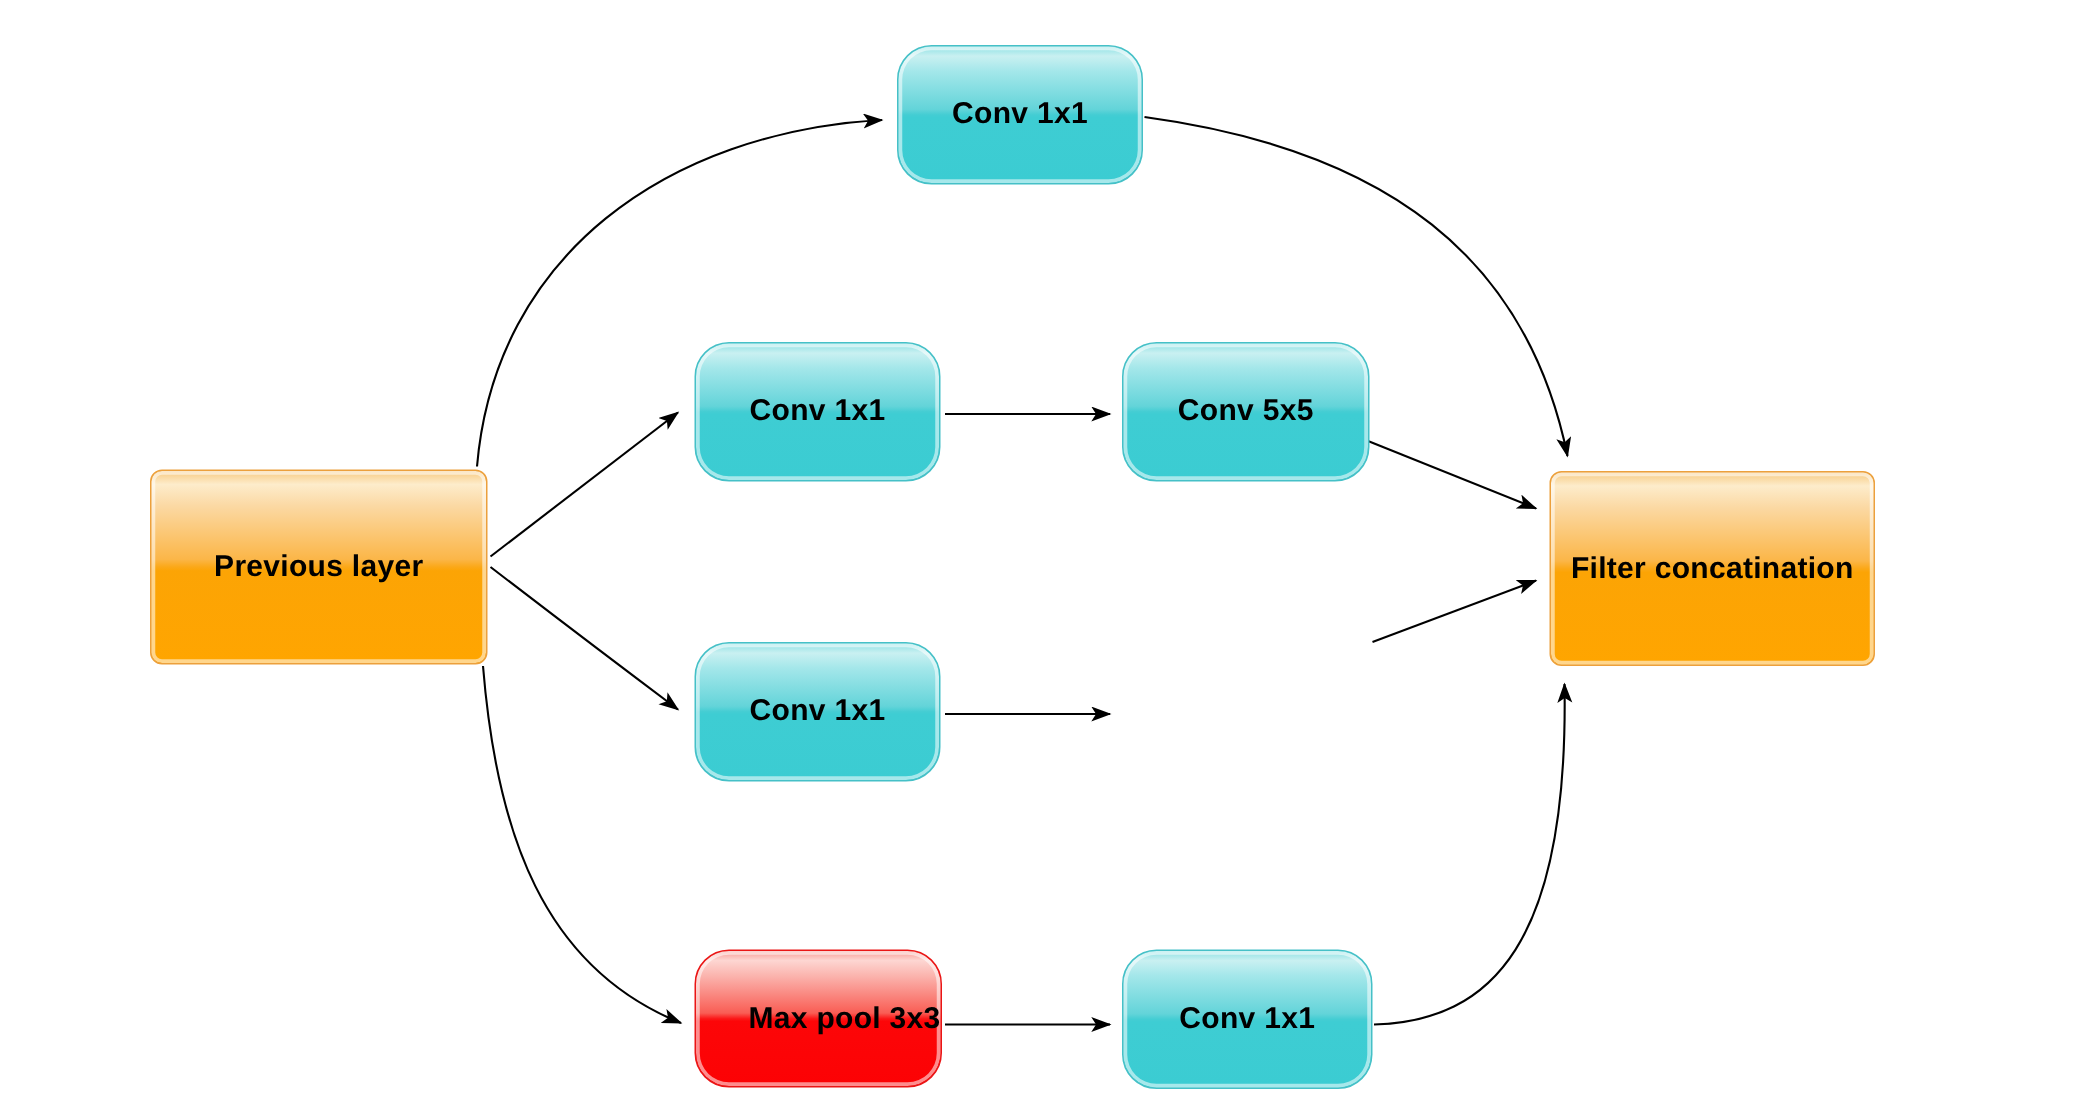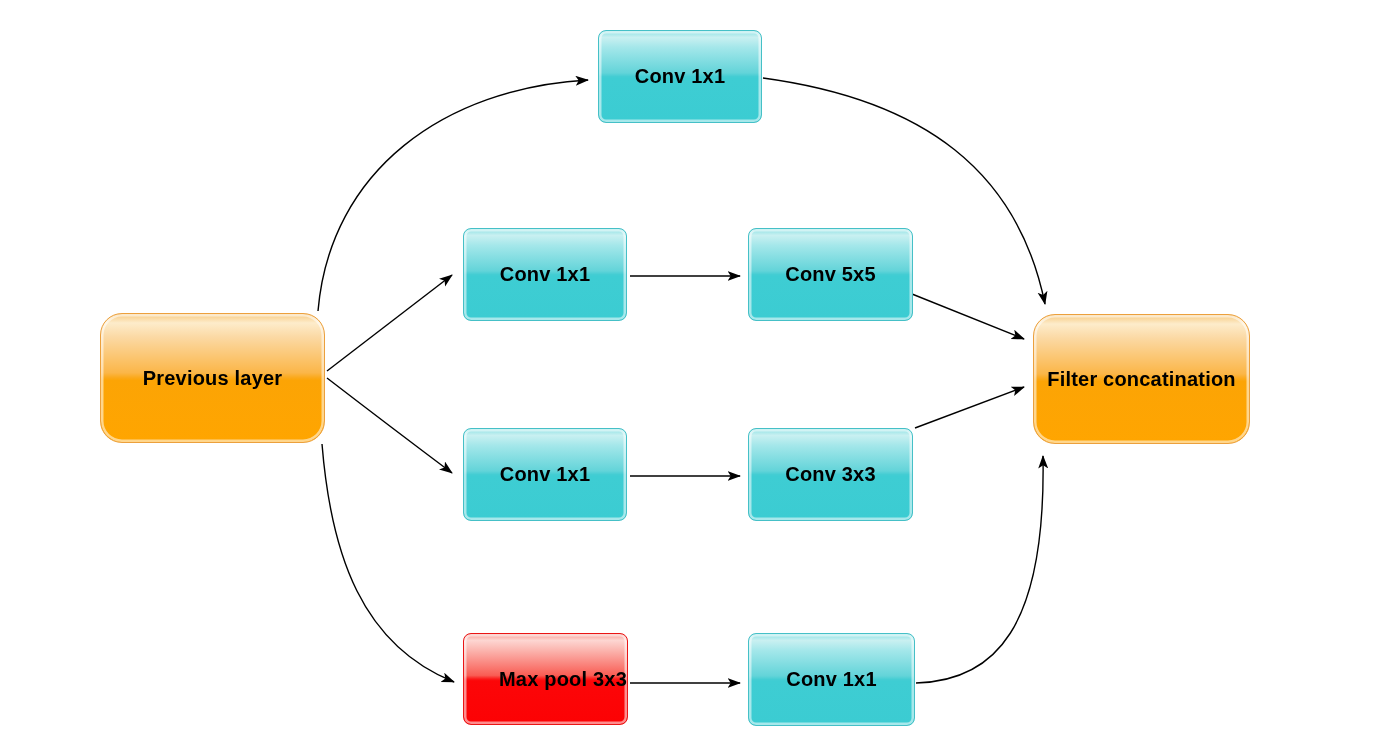--- a/index.html
+++ b/index.html
@@ -10,21 +10,21 @@
     font-family:"Liberation Sans", sans-serif;
     overflow:hidden;
   }
   #edges{position:absolute;left:0;top:0;width:1383px;height:745px;}
   .node{
     position:absolute;
     display:flex;align-items:center;justify-content:center;
     font-weight:bold;font-size:20px;color:#000000;
     text-align:center;
     box-sizing:border-box;
-    border-radius:8px;
+    border-radius:23px;
     border:1px solid;
     box-shadow:inset 0 0 0 2.5px rgba(255,255,255,0.55);
     letter-spacing:0.2px;
   }
   .node.cyan{
     border-color:#45c0c7;
     background:linear-gradient(180deg,
       #8ee1e4 0%, #c9f0f1 7%, #a4e7ea 18%, #63d4d9 46%,
       #44cdd3 50%, #3ecdd3 52%, #3bccd2 100%);
   }
@@ -33,21 +33,21 @@
     background:linear-gradient(180deg,
       #f7ca82 0%, #fdeccb 7%, #fbd9a4 18%, #fbb648 46%,
       #fba818 50%, #fca405 52%, #ffa500 100%);
   }
   .node.red{
     border-color:#ea1515;
     background:linear-gradient(180deg,
       #f89b94 0%, #fdd6d2 7%, #fbb5af 18%, #f95d54 46%,
       #fb1a1a 50%, #fc0608 52%, #fc0204 100%);
   }
-  .big{border-radius:22px;}
+  .big{border-radius:8px;}
 </style>
 </head>
 <body>
 
 <div id="canvas">
 
   <svg id="edges" width="1383" height="745" viewBox="0 0 1383 745" fill="none" xmlns="http://www.w3.org/2000/svg">
     <defs>
       <marker id="arrow" markerUnits="userSpaceOnUse" markerWidth="15" markerHeight="11" refX="12.5" refY="5" orient="auto">
         <path d="M0,0 L13.5,5 L0,10 L3.2,5 Z" fill="#000000"></path>
@@ -81,23 +81,20 @@
   </div>
 
   <div class="node cyan" style="left:748px;top:228px;width:165px;height:93px;text-align:right;">
     <span>Conv 5x5</span>
   </div>
 
   <div class="node cyan" style="left:463px;top:428px;width:164px;height:93px;">
     <span>Conv 1x1</span>
   </div>
 
-  <div class="node cyan" style="left:748px;top:428px;width:165px;height:93px;">
-    <span>Conv 3x3</span>
-  </div>
 
   <div class="node red" style="left:463px;top:633px;width:165px;height:92px;justify-content:flex-end;">
     <span>Max pool 3x3</span>
   </div>
 
   <div class="node cyan" style="left:748px;top:633px;width:167px;height:93px;">
     <span>Conv 1x1</span>
   </div>
 
   <div class="node orange big" style="left:1033px;top:314px;width:217px;height:130px;align-items:center;">

